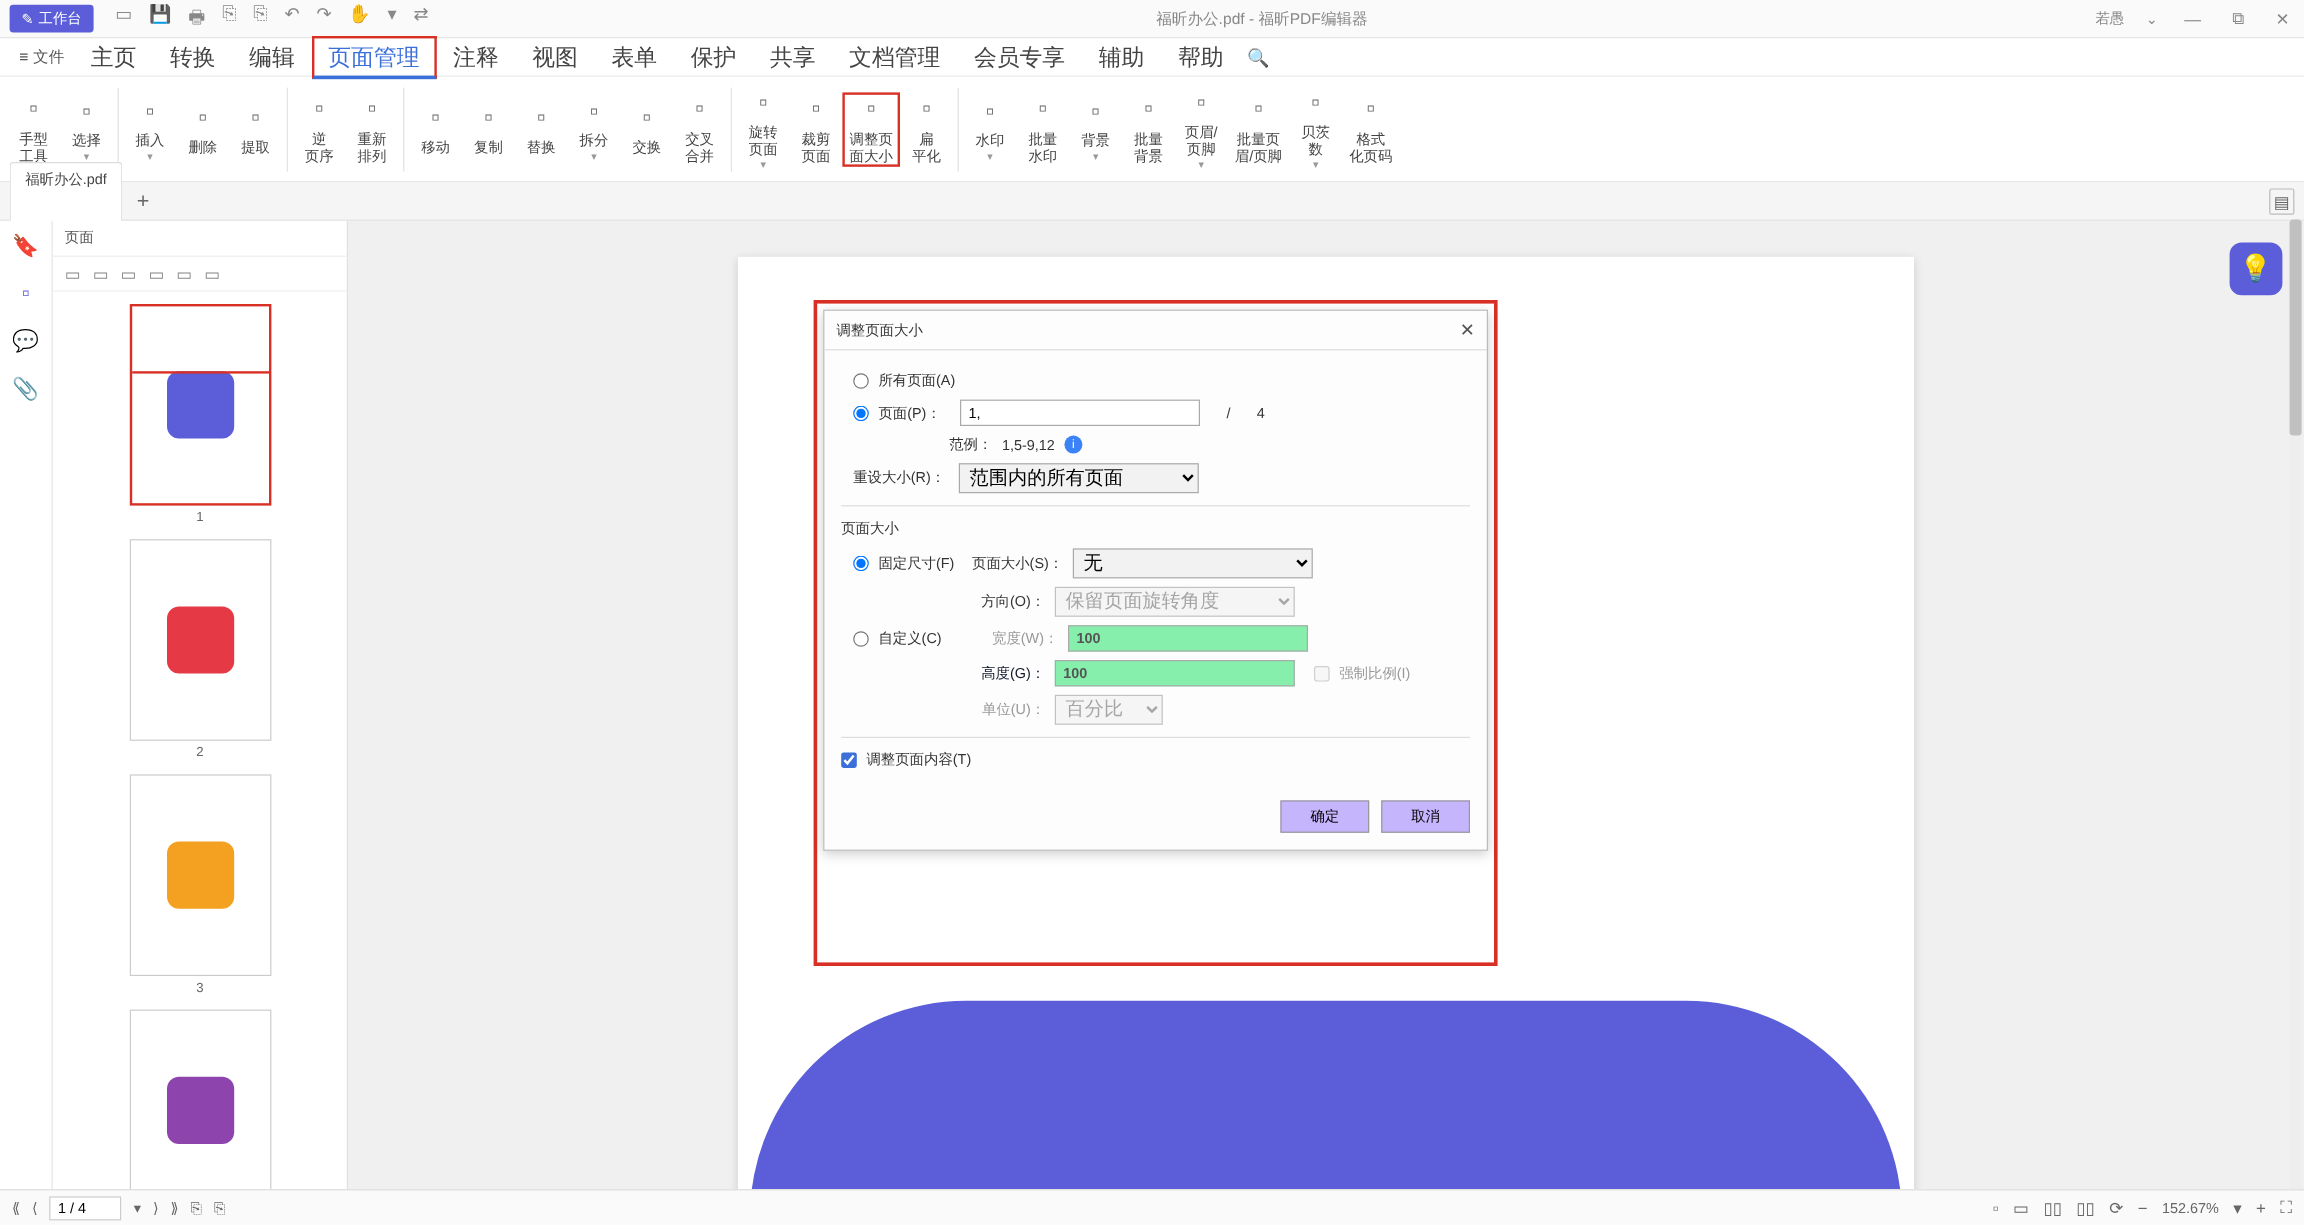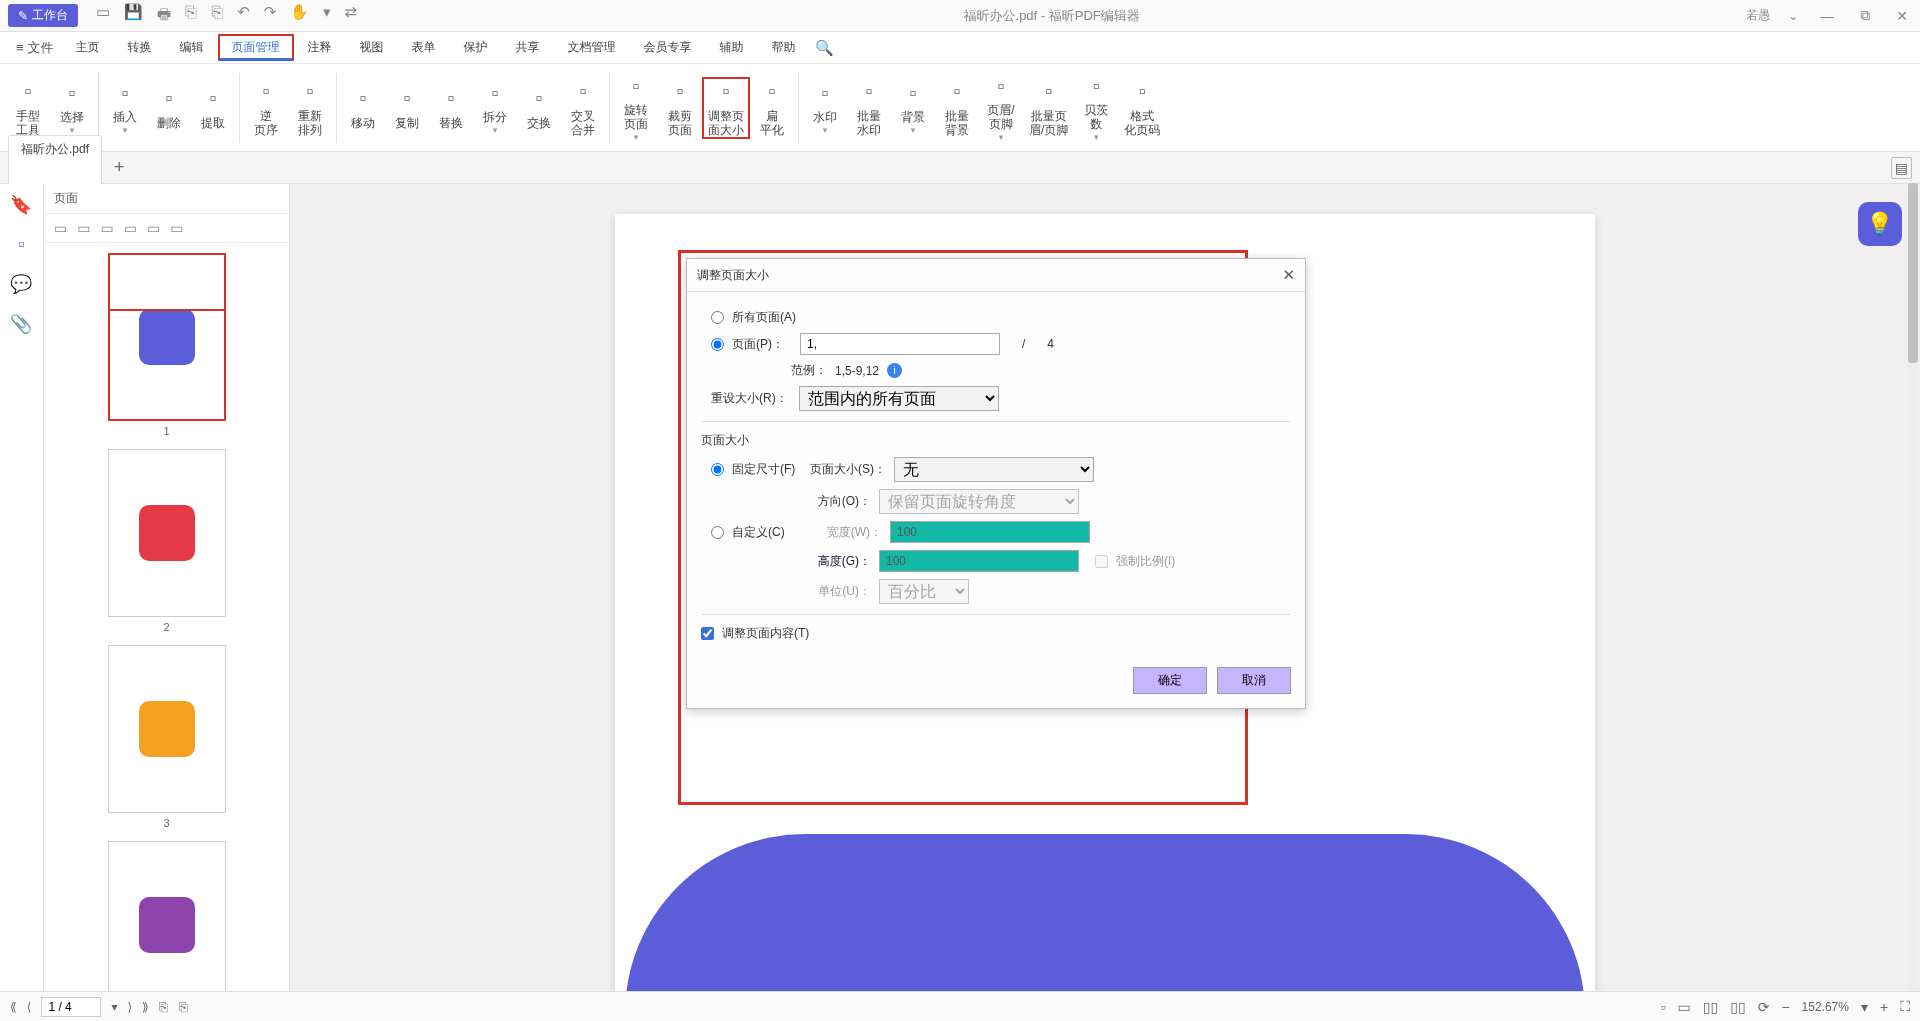--- a/index.html
+++ b/index.html
@@ -10,21 +10,21 @@
 .workspace-btn { background: #5b5ed8; color: #fff; padding: 3px 10px; border-radius: 3px; font-size: 12px; display: flex; align-items: center; gap: 4px; }
 .titlebar-icons { display: flex; gap: 14px; margin-left: 18px; }
 .titlebar-icons span { color: #888; font-size: 15px; cursor: pointer; }
 .title-center { flex: 1; text-align: center; color: #888; font-size: 13px; }
 .title-right { display: flex; align-items: center; gap: 18px; color: #888; font-size: 12px; }
 .title-right .win-btn { font-size: 14px; cursor: pointer; padding: 0 4px; }
 
 
 .menubar { height: 32px; background: #fff; display: flex; align-items: center; padding: 0 8px; border-bottom: 1px solid #e8e8e8; }
 .menu-file { display: flex; align-items: center; gap: 4px; color: #555; font-size: 13px; padding: 0 8px; }
-.menubar .mitem { padding: 5px 14px; font-size: 12px; color: #444; cursor: pointer; }
+.menubar .mitem { padding: 5px 14px; font-size: 19px; color: #444; cursor: pointer; }
 .menubar .mitem.active { color: #3b6fd9; border: 2px solid #d93025; border-bottom: 3px solid #3b6fd9; padding: 3px 12px 2px; }
 .menubar .search-icon { margin-left: 6px; color: #666; font-size: 15px; }
 
 
 .ribbon { height: 88px; background: #fff; display: flex; align-items: center; padding: 0 6px; border-bottom: 1px solid #e0e0e0; }
 .ribbon-sep { width: 1px; height: 70px; background: #e2e2e2; margin: 0 4px; }
 .ribbon-btn { display: flex; flex-direction: column; align-items: center; justify-content: flex-start; padding: 2px 6px; cursor: pointer; min-width: 44px; }
 .ribbon-btn.highlighted { border: 2px solid #d93025; padding: 0 4px; }
 .ribbon-icon { width: 26px; height: 26px; margin-bottom: 4px; display: flex; align-items: center; justify-content: center; color: #5b5ed8; font-size: 20px; border: 1px solid #5b5ed8; border-radius: 2px; }
 .ribbon-icon.plain { border: none; color: #666; }
@@ -60,34 +60,34 @@
 .canvas-area { flex: 1; background: #f0f0f0; position: relative; overflow: hidden; }
 .canvas-paper { position: absolute; left: 50%; transform: translateX(-50%); top: 30px; width: 980px; height: 1380px; background: #fff; box-shadow: 0 2px 8px rgba(0,0,0,0.15); }
 .canvas-logo { position: absolute; left: 50%; transform: translateX(-50%); top: 650px; width: 960px; height: 380px; background: #5b5ed8; border-radius: 180px 180px 0 0; }
 
 .float-bulb { position: absolute; right: 18px; top: 202px; width: 44px; height: 44px; background: #5b5ed8; border-radius: 10px; display: flex; align-items: center; justify-content: center; color: #fff; font-size: 22px; }
 .vscroll { position: absolute; right: 2px; top: 183px; width: 10px; height: 819px; background: #eee; }
 .vscroll-thumb { position: absolute; top: 0; width: 10px; height: 180px; background: #c0c0c0; border-radius: 3px; }
 
 
 .dialog-border { position: absolute; left: 678px; top: 250px; width: 570px; height: 555px; border: 3px solid #d93025; background: transparent; }
-.dialog { position: absolute; left: 686px; top: 258px; width: 620px; background: #fdfdfd; border: 1px solid #bbb; box-shadow: 0 3px 10px rgba(0,0,0,0.2); font-size: 12px; color: #333; }
+.dialog { position: absolute; left: 686px; top: 258px; width: 554px; background: #fdfdfd; border: 1px solid #bbb; box-shadow: 0 3px 10px rgba(0,0,0,0.2); font-size: 12px; color: #333; }
 .dlg-title { padding: 7px 10px; border-bottom: 1px solid #ddd; display: flex; justify-content: space-between; align-items: center; }
 .dlg-title .dlg-close { cursor: pointer; font-size: 15px; color: #555; }
 .dlg-body { padding: 10px 14px; }
 .dlg-section-title { font-size: 12px; color: #333; margin: 4px 0 8px; }
 .dlg-row { display: flex; align-items: center; gap: 8px; margin: 7px 0 7px 10px; }
 .dlg-row label { min-width: 70px; }
 .dlg-row.indent { margin-left: 90px; }
 .dlg-row input[type=text] { border: 1px solid #aaa; padding: 3px 6px; width: 200px; font-size: 12px; }
 .dlg-row select { border: 1px solid #aaa; padding: 2px 4px; width: 200px; font-size: 16px; background: #f2f2f2; }
 .dlg-row select.med { width: 200px; }
 .dlg-row select.sm { width: 90px; }
 .radio, .chk { width: 13px; height: 13px; }
-.spinner { width: 75px; border: 1px solid #aaa; padding: 2px 4px; font-size: 12px; background: #14b8a6; }
+.spinner { width: 75px; border: 1px solid #aaa; padding: 2px 4px; font-size: 12px; background: #86efac; font-weight: bold; }
 .dlg-hr { border-top: 1px solid #ddd; margin: 10px 0; }
 .info-i { display: inline-flex; width: 15px; height: 15px; background: #3b82f6; color: #fff; border-radius: 50%; align-items: center; justify-content: center; font-size: 10px; }
 .dlg-footer { display: flex; justify-content: flex-end; gap: 10px; padding: 8px 14px 14px; }
 .dlg-btn { padding: 4px 24px; border: 1px solid #999; background: #c4b5fd; font-size: 12px; cursor: pointer; }
 
 
 .statusbar { position: absolute; bottom: 0; left: 0; right: 0; height: 30px; background: #fafafa; border-top: 1px solid #ddd; display: flex; align-items: center; padding: 0 10px; font-size: 12px; color: #666; }
 .statusbar .sb-left { display: flex; align-items: center; gap: 10px; }
 .statusbar .sb-left span { cursor: pointer; }
 .statusbar .page-input { border: 1px solid #ccc; padding: 2px 6px; width: 60px; font-size: 12px; }

